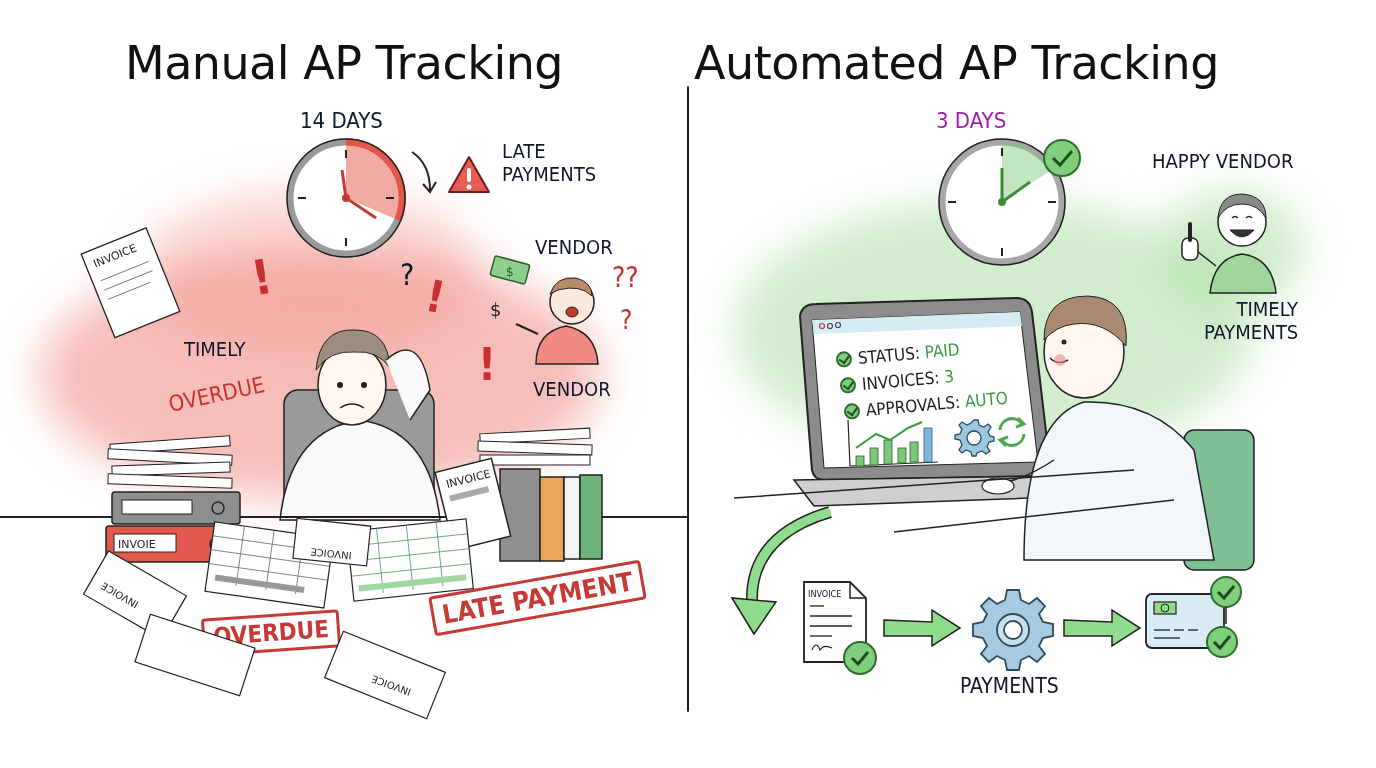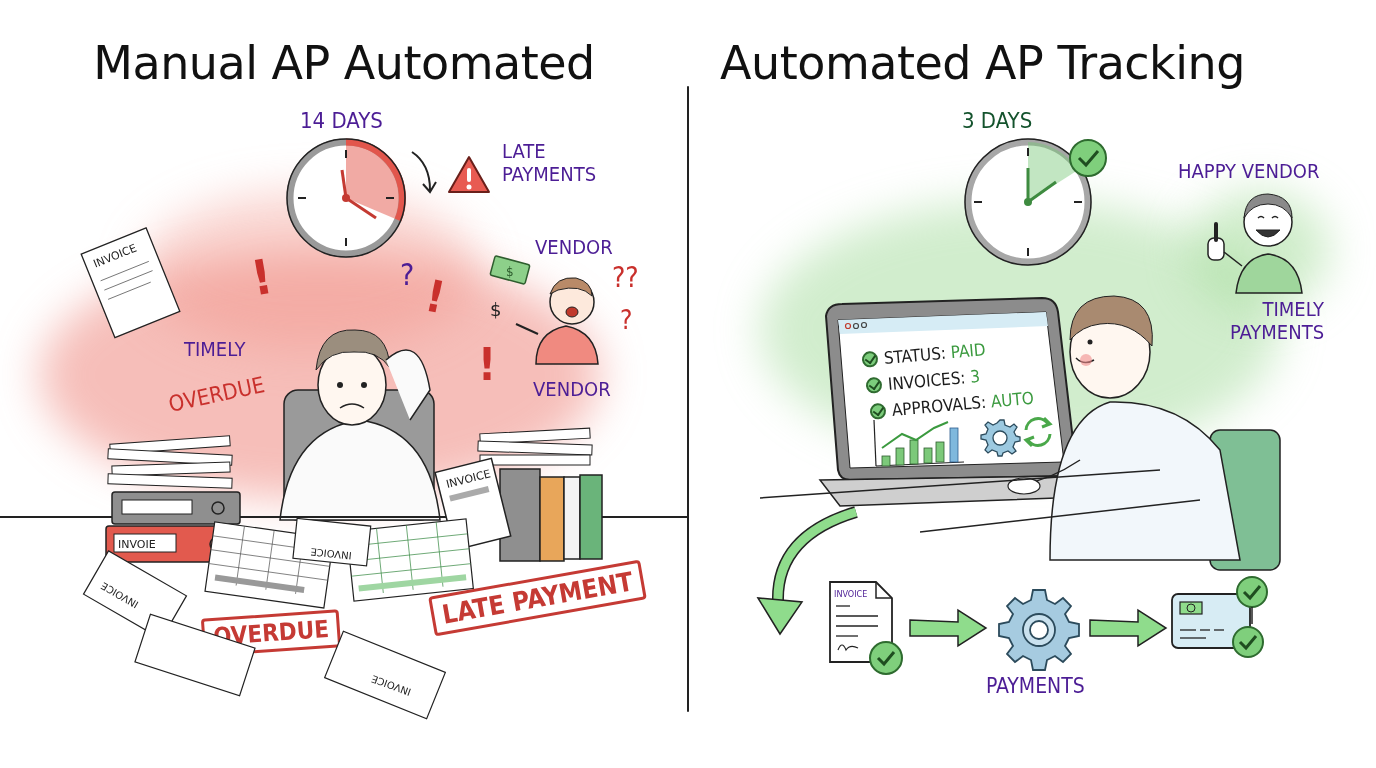--- a/index.html
+++ b/index.html
@@ -1,42 +1,42 @@
 <!DOCTYPE html>
 <html><head>
   <meta charset="utf-8">
   <style>
     * { box-sizing: border-box; margin: 0; padding: 0; }
     html, body { width: 1376px; height: 768px; overflow: hidden; background: #ffffff; }
     body { position: relative; font-family: "DejaVu Sans", sans-serif; color: #1a1a1a; }
     .panel { position: absolute; top: 0; height: 768px; }
     .panel.left { left: 0; width: 688px; }
-    .panel.right { left: 690px; width: 585px; }
+    .panel.right { left: 664px; width: 585px; }
     .divider { position: absolute; left: 687px; top: 86px; width: 2px; height: 626px; background: #222; border-radius: 1px; }
     .title { position: absolute; top: 36px; left: 0; width: 100%; text-align: center; font-family: "DejaVu Sans", sans-serif; font-size: 46px; font-weight: normal; letter-spacing: -0.5px; color: #111; }
-    .lbl { position: absolute; font-family: "DejaVu Sans Condensed", "DejaVu Sans", sans-serif; font-size: 20px; color: #4c1d95; line-height: 1.15; white-space: nowrap; }
+    .lbl { position: absolute; font-family: "DejaVu Sans Condensed", "DejaVu Sans", sans-serif; font-size: 20px; color: #0f172a; line-height: 1.15; white-space: nowrap; }
     .lbl.red { color: #c9302c; }
-    .lbl.green { color: #14532d; }
+    .lbl.green { color: #a21caf; }
     .wash { position: absolute; border-radius: 50%; filter: blur(22px); }
     .stamp { position: absolute; border: 3px solid #c53a34; border-radius: 4px; color: #c53a34; font-family: "DejaVu Sans Condensed", "DejaVu Sans", sans-serif; font-weight: bold; padding: 2px 8px; background: rgba(255,255,255,0.85); }
     svg { position: absolute; overflow: visible; }
     .screen-line { position: absolute; font-family: "DejaVu Sans Condensed", "DejaVu Sans", sans-serif; font-size: 17px; color: #1c1c1c; white-space: nowrap; transform: rotate(-5deg); transform-origin: left center; }
     .screen-line .val { color: #3b9a3f; }
     .chk { display: inline-block; width: 16px; height: 16px; border-radius: 50%; background: #7ccd7c; border: 2px solid #2f6b30; margin-right: 6px; vertical-align: -2px; position: relative; }
     .chk::after { content: ""; position: absolute; left: 3px; top: 0px; width: 5px; height: 8px; border: solid #1f4d20; border-width: 0 2px 2px 0; transform: rotate(40deg); }
   </style>
 </head>
 <body>
 
 <div class="panel left">
 
   <div class="wash" style="left:40px;top:250px;width:560px;height:250px;background:rgba(234,110,100,0.45);"></div>
   <div class="wash" style="left:140px;top:190px;width:340px;height:160px;background:rgba(240,140,130,0.35);"></div>
 
-  <h1 class="title">Manual AP Automated</h1>
+  <h1 class="title">Manual AP Tracking</h1>
 
   <div class="lbl" style="left:300px;top:108px;font-size:22px;">14 DAYS</div>
 
   <svg style="left:276px;top:138px;" width="140" height="120" viewBox="0 0 140 120">
     <circle cx="70" cy="60" r="56" fill="#fff" stroke="#9a9a9a" stroke-width="7"></circle>
     <path d="M70 4 A56 56 0 0 1 122 82 L70 60 Z" fill="rgba(230,100,90,0.55)"></path>
     <path d="M70 4 A56 56 0 0 1 122 82" fill="none" stroke="#e2564c" stroke-width="7"></path>
     <circle cx="70" cy="60" r="59" fill="none" stroke="#222" stroke-width="1.5"></circle>
     <g stroke="#222" stroke-width="2">
       <line x1="70" y1="12" x2="70" y2="20"></line>
@@ -209,21 +209,21 @@
       <line x1="12" y1="64" x2="20" y2="64"></line>
         <line x1="112" y1="64" x2="120" y2="64"></line>
     </g>
     <line x1="66" y1="64" x2="66" y2="30" stroke="#3e8b40" stroke-width="3"></line>
     <line x1="66" y1="64" x2="94" y2="44" stroke="#3e8b40" stroke-width="3"></line>
     <circle cx="66" cy="64" r="4" fill="#3e8b40"></circle>
     <circle cx="126" cy="20" r="18" fill="#7fcf7c" stroke="#2e6b2f" stroke-width="2"></circle>
     <path d="M117 20 L124 27 L136 13" fill="none" stroke="#1f4d20" stroke-width="3"></path>
   </svg>
 
-  <div class="lbl" style="left:488px;top:150px;margin-top:10px;">HAPPY VENDOR</div>
+  <div class="lbl" style="left:488px;top:150px;">HAPPY VENDOR</div>
 
   <svg style="left:516px;top:178px;" width="110" height="115" viewBox="0 0 110 115">
     <path d="M30 115 Q34 80 62 76 Q92 80 96 115 Z" fill="#9fd69c" stroke="#222" stroke-width="1.5"></path>
     <circle cx="62" cy="44" r="24" fill="#fff" stroke="#222" stroke-width="1.5"></circle>
     <path d="M38 40 Q40 16 62 16 Q86 18 86 40 Q78 26 62 26 Q46 26 38 40 Z" fill="#8a8a8a" stroke="#222" stroke-width="1"></path>
     <path d="M50 52 Q62 66 74 52 Z" fill="#333" stroke="#222"></path>
     <path d="M52 40 Q55 37 58 40 M66 40 Q69 37 72 40" fill="none" stroke="#222" stroke-width="1.5"></path>
     <rect x="2" y="60" width="16" height="22" rx="6" fill="#fff" stroke="#222" stroke-width="1.5"></rect>
     <path d="M10 62 L10 46" stroke="#222" stroke-width="4" stroke-linecap="round"></path>
     <path d="M18 74 L36 88" stroke="#222" stroke-width="1.5"></path>

